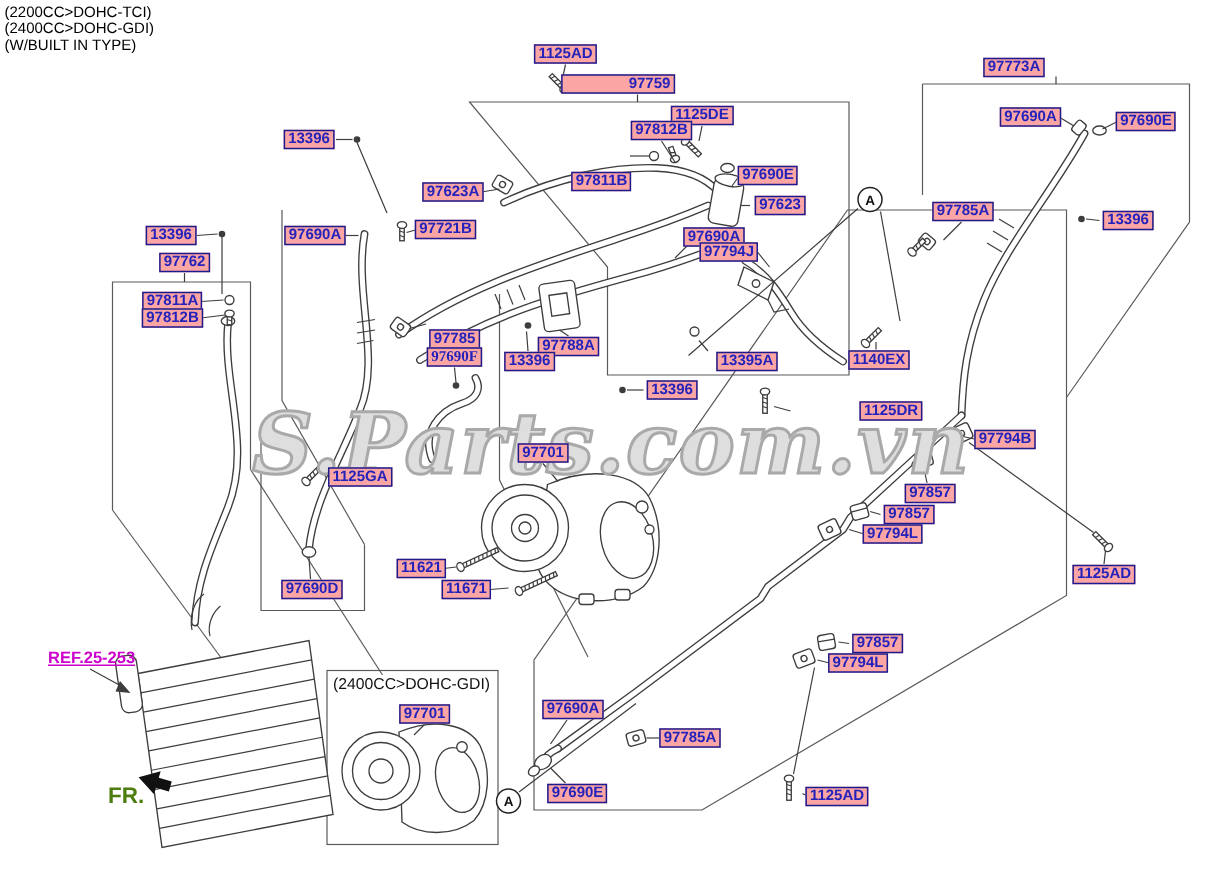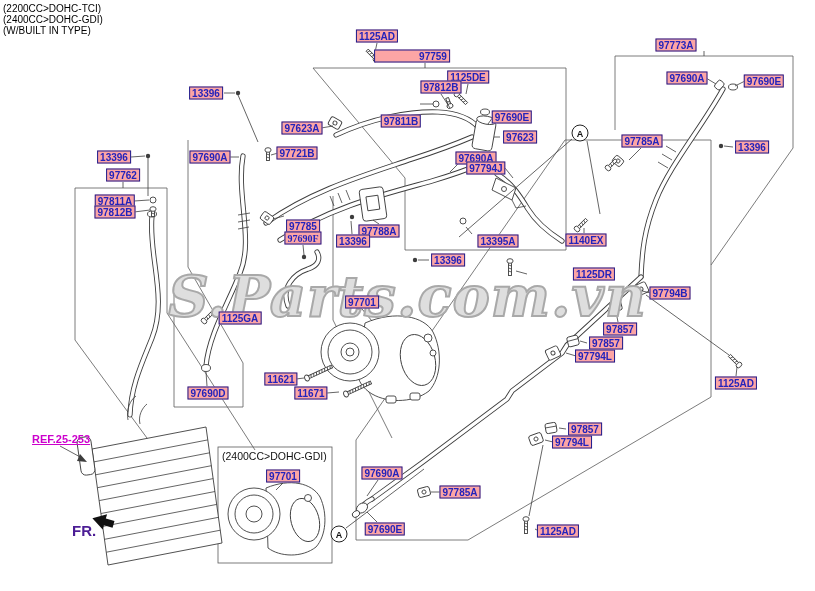--- a/index.html
+++ b/index.html
@@ -20,21 +20,21 @@
              z-index:6;pointer-events:none;white-space:nowrap;}
   .plabel{position:absolute;transform:translate(-50%,-50%);background:#fca5a5;
           border:1px solid #1c1c8f;color:#2323bb;font-weight:bold;font-size:10px;
           line-height:11px;padding:0 2px;white-space:nowrap;z-index:30;}
   .marker{position:absolute;transform:translate(-50%,-50%);width:15px;height:15px;
           border:1.3px solid #222;border-radius:50%;background:#fff;color:#111;
           font-size:9px;font-weight:bold;display:flex;align-items:center;
           justify-content:center;z-index:30;}
   .ref{position:absolute;left:32px;top:433px;color:#cc00cc;font-weight:bold;
        font-size:11px;text-decoration:underline;z-index:30;}
-  .fr{position:absolute;left:72px;top:522px;color:#4c1d95;font-weight:bold;
+  .fr{position:absolute;left:72px;top:522px;color:#4d7c0f;font-weight:bold;
       font-size:15px;z-index:30;}
   .inset-caption{position:absolute;left:222px;top:450px;color:#111;font-size:10.5px;z-index:20;}
 </style>
 </head>
 <body>
 
 <div class="stage">
 
   <svg width="815" height="591" viewBox="0 0 815 591">
 

